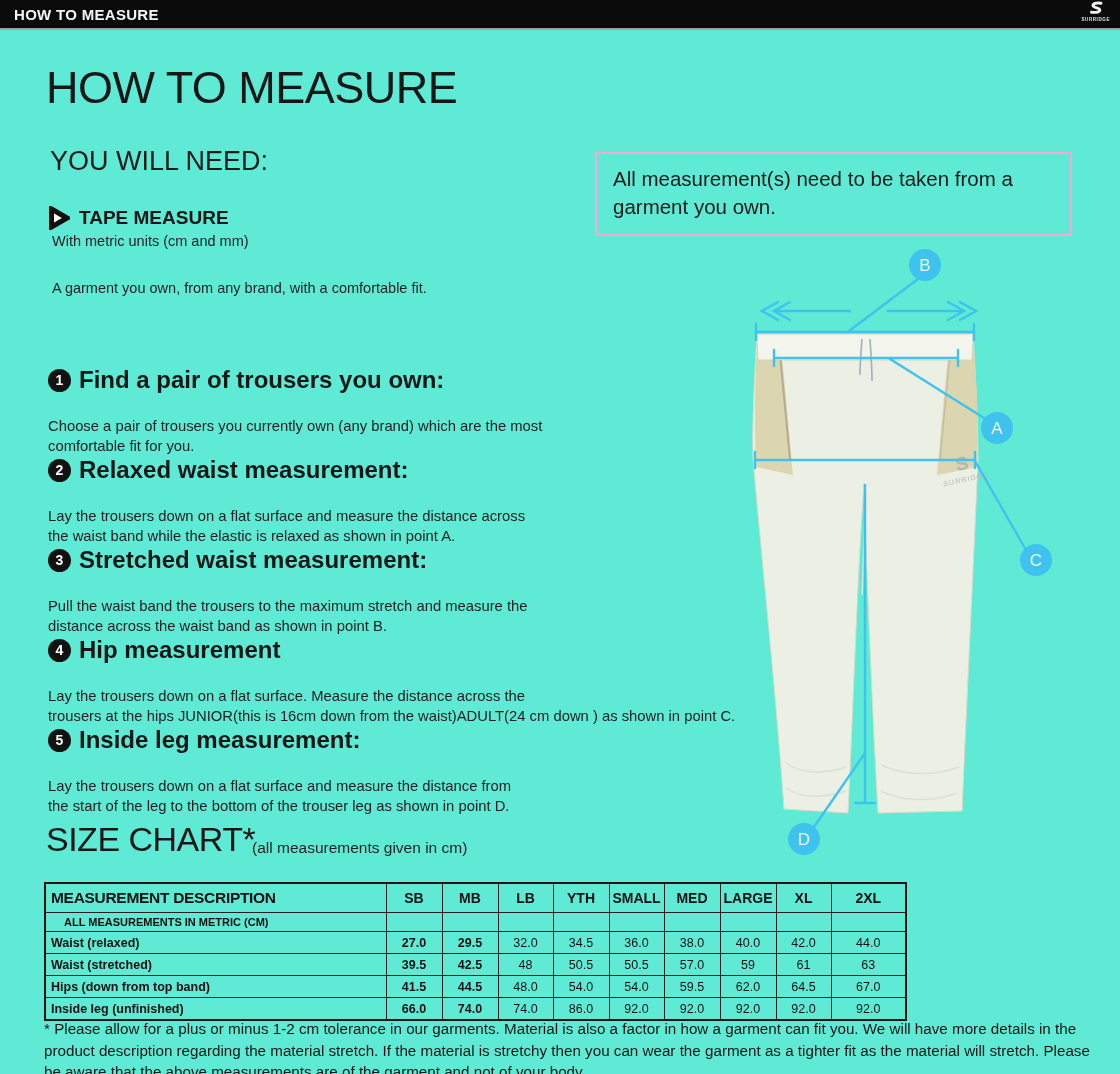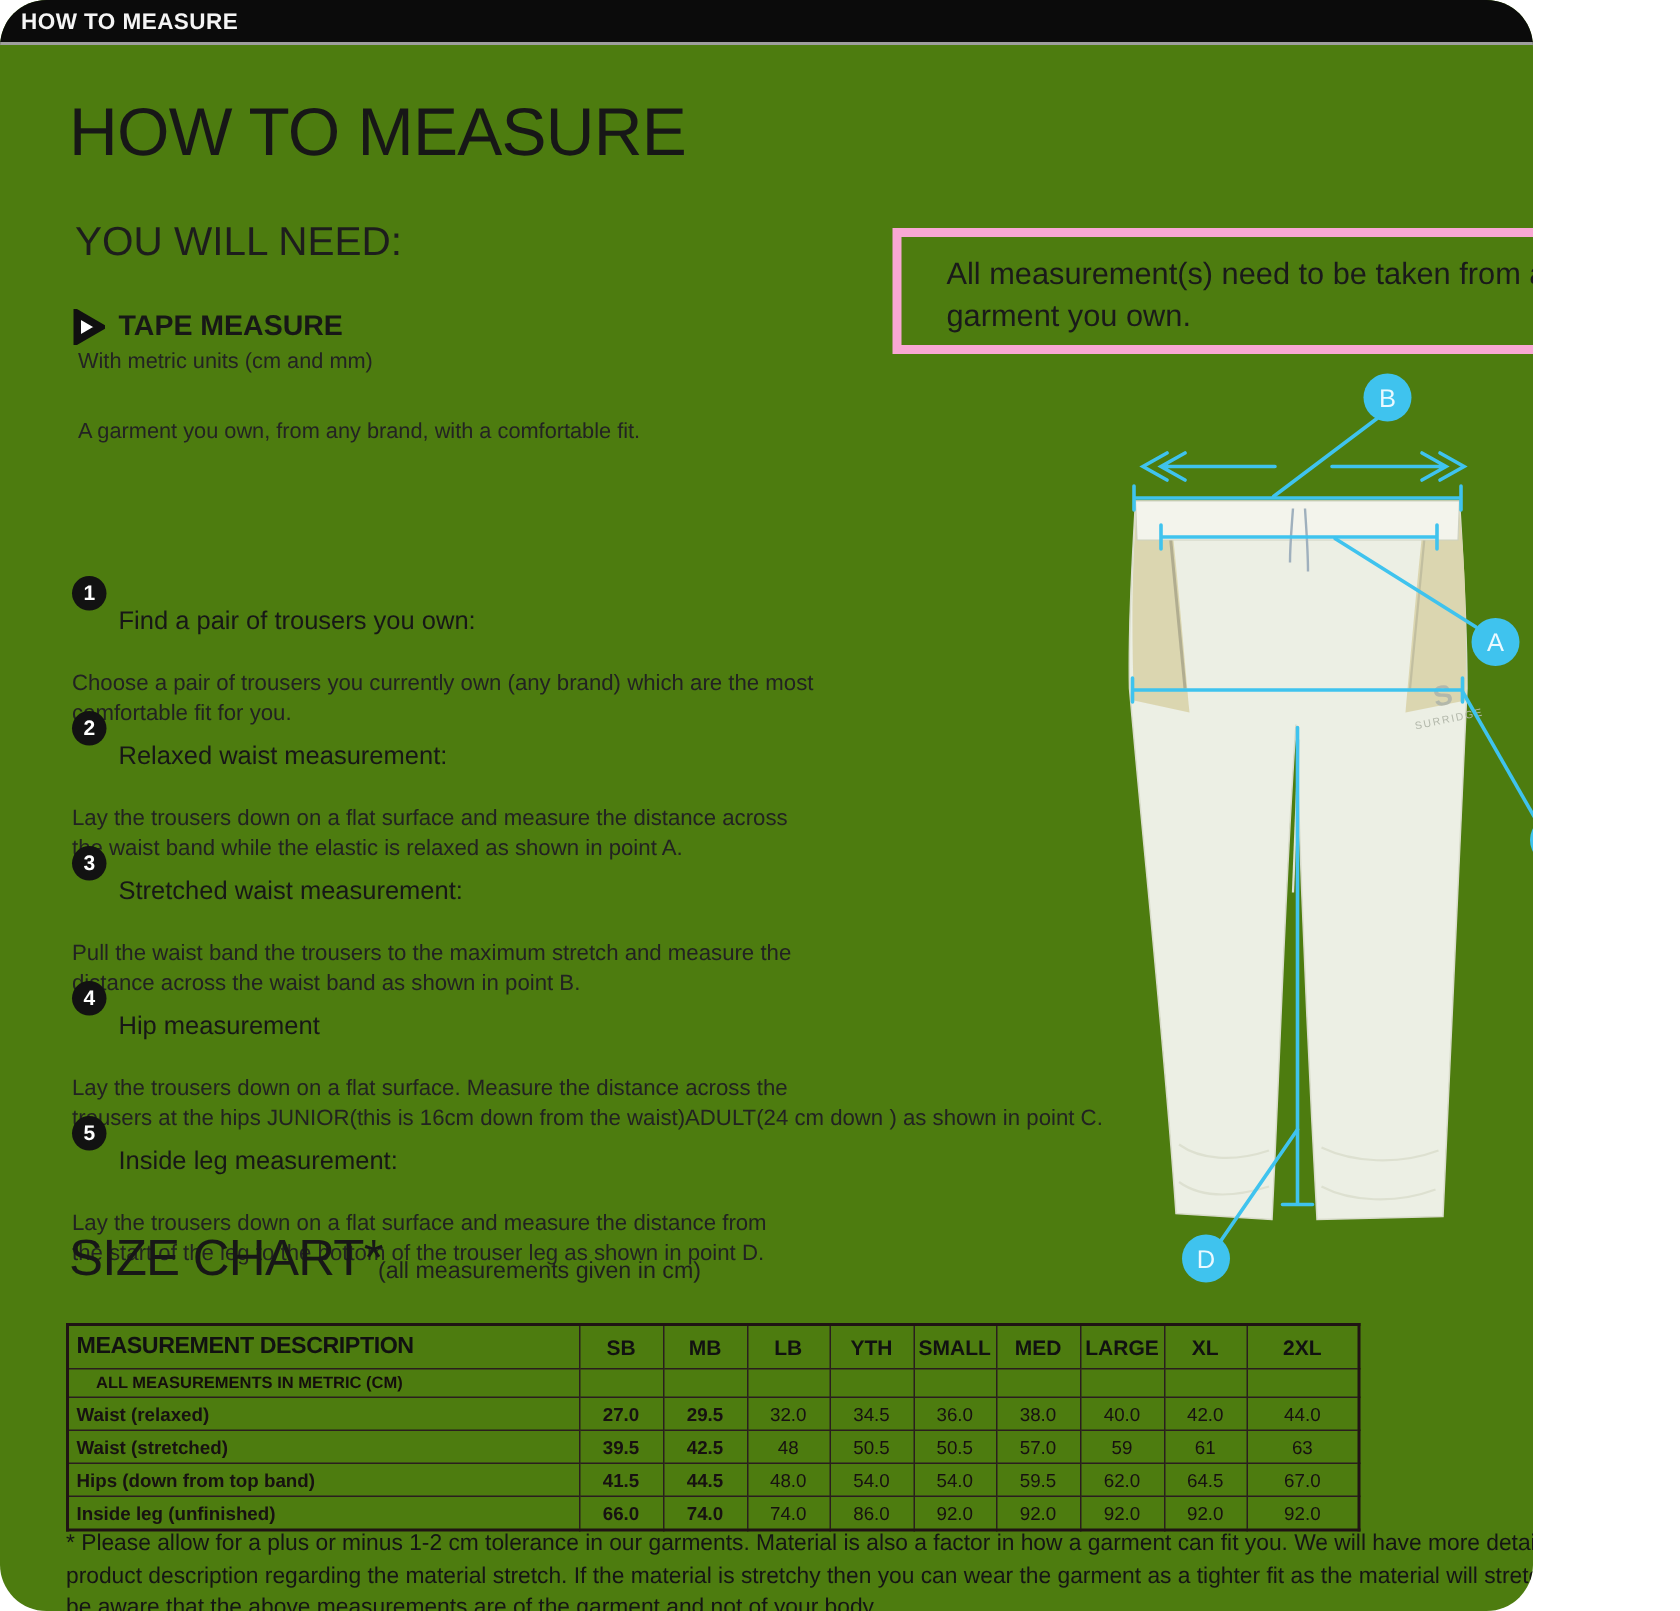--- a/index.html
+++ b/index.html
@@ -1,17 +1,17 @@
 <!DOCTYPE html>
 <html><head>
 <meta charset="utf-8">
 <style>
   html,body{margin:0;padding:0;background:#fff;}
-  #page{position:relative;width:1022px;height:1074px;background:#4d7c0f;overflow:hidden;
-        font-family:"Liberation Sans", sans-serif;color:#1b1b1b;border-radius:31px;}
+  #page{position:relative;width:1120px;height:1074px;background:#5eead4;overflow:hidden;
+        font-family:"Liberation Sans", sans-serif;color:#1b1b1b;}
 
   
   .topbar{position:absolute;left:0;top:0;width:1120px;height:28px;background:#0b0b0b;
           border-bottom:2px solid #9e9e9e;display:flex;align-items:center;}
   .topbar-title{color:#f5f5f5;font-size:15px;font-weight:700;letter-spacing:.3px;margin-left:14px;}
   .brand{position:absolute;right:10px;top:1px;display:flex;flex-direction:column;align-items:center;}
   .brand-name{color:#e8e8e8;font-size:4.5px;font-weight:700;letter-spacing:.6px;margin-top:-1px;}
 
   
   .page-title{position:absolute;left:46px;top:62px;font-size:45px;font-weight:400;letter-spacing:-.5px;color:#171717;}
@@ -19,25 +19,25 @@
 
   .need-item{position:absolute;left:48px;width:560px;}
   .need-item .head{display:flex;align-items:center;gap:9px;font-weight:bold;}
   .need-item .label{font-size:19px;color:#171717;}
   .need-item .desc{font-size:14.5px;margin-top:3px;margin-left:4px;color:#232323;}
 
   .step{position:absolute;left:48px;width:700px;}
   .step-head{display:flex;align-items:center;gap:8px;}
   .step-badge{width:23px;height:23px;border-radius:50%;background:#121212;color:#fff;
               font-size:14px;font-weight:700;text-align:center;line-height:23px;flex:0 0 23px;}
-  .step-heading{font-size:17px;font-weight:400;color:#171717;margin-top:38px;}
+  .step-heading{font-size:24px;font-weight:700;color:#171717;}
   .step-body{font-size:14.8px;line-height:1.38;margin-top:22px;white-space:pre-line;color:#222;}
 
   .note-box{position:absolute;left:595px;top:152px;width:477px;height:84px;box-sizing:border-box;
-            border:6px solid #f9a8d4;padding:11px 30px;font-size:20.5px;line-height:1.35;color:#1a1a1a;}
+            border:2px solid #f9a8d4;padding:11px 16px;font-size:20.5px;line-height:1.35;color:#1a1a1a;}
 
   .chart-heading{position:absolute;left:46px;top:820px;font-size:34px;font-weight:400;letter-spacing:-.5px;color:#171717;}
   .chart-sub{position:absolute;left:252px;top:839px;font-size:15.5px;color:#1f1f1f;}
 
   
   table.size{position:absolute;left:44px;top:882px;width:861px;border-collapse:collapse;table-layout:fixed;
              border:2.5px solid #201414;font-family:"Liberation Sans",sans-serif;}
   table.size th, table.size td{border:1.5px solid #2a1e1e;overflow:hidden;white-space:nowrap;}
   table.size th{height:26px;font-size:14px;font-weight:700;text-align:center;color:#111;}
   table.size th.desc{font-size:15.5px;text-align:left;padding-left:5px;letter-spacing:-.3px;}

